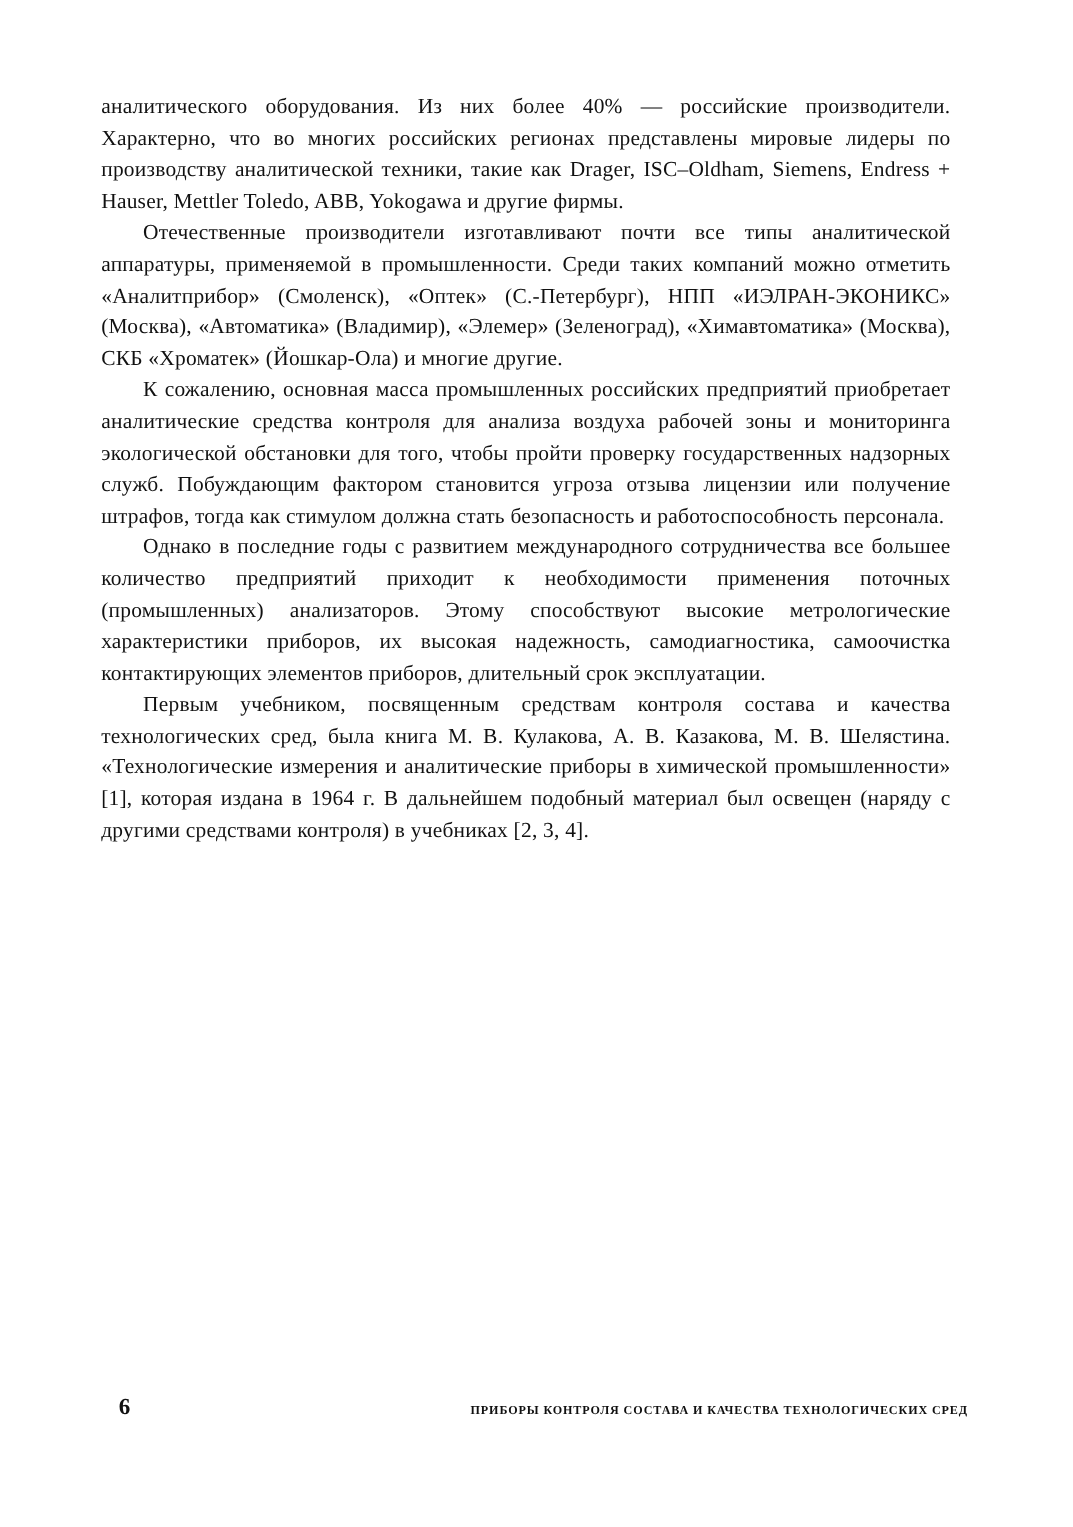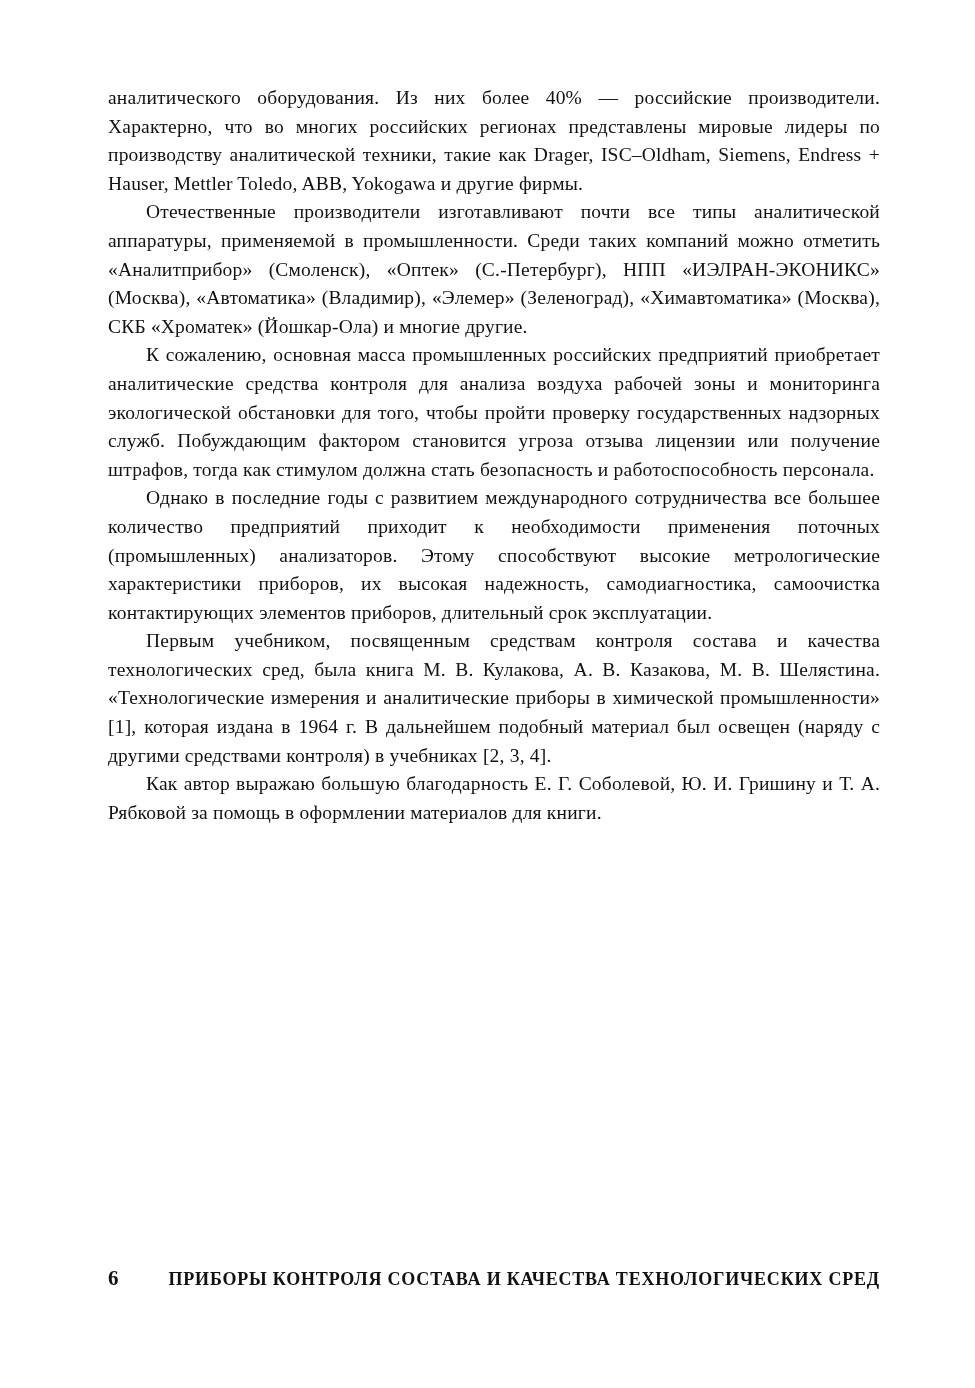--- a/index.html
+++ b/index.html
@@ -11,21 +11,21 @@
     position: relative;
     width: 975px;
     height: 1388px;
     background: #ffffff;
     overflow: hidden;
     font-family: "Liberation Serif", "DejaVu Serif", serif;
     color: #111111;
   }
   .text-block {
     position: absolute;
-    left: 108px;
+    left: 92px;
     top: 84px;
     width: 772px;
     font-size: 19.5px;
     line-height: 28.6px;
     text-align: justify;
     letter-spacing: 0.2px;
   }
   .text-block p {
     margin: 0;
     padding: 0;
@@ -42,38 +42,37 @@
     display: flex;
     justify-content: space-between;
     align-items: baseline;
   }
   .page-number {
     font-weight: bold;
     font-size: 21px;
   }
   .running-title {
     font-weight: bold;
-    font-size: 18px;
+    font-size: 11px;
     letter-spacing: 0.8px;
     text-transform: uppercase;
     white-space: nowrap;
   }
 </style>
 </head>
 <body>
 
 <div class="page">
 
   <div class="text-block">
     <p class="no-indent">аналитического оборудования. Из них более 40% — российские производители. Характерно, что во многих российских регионах представлены мировые лидеры по производству аналитической техники, такие как Drager, ISC–Oldham, Siemens, Endress + Hauser, Mettler Toledo, ABB, Yokogawa и другие фирмы.</p>
     <p>Отечественные производители изготавливают почти все типы аналитической аппаратуры, применяемой в промышленности. Среди таких компаний можно отметить «Аналитприбор» (Смоленск), «Оптек» (С.-Петербург), НПП «ИЭЛРАН-ЭКОНИКС» (Москва), «Автоматика» (Владимир), «Элемер» (Зеленоград), «Химавтоматика» (Москва), СКБ «Хроматек» (Йошкар-Ола) и многие другие.</p>
     <p>К сожалению, основная масса промышленных российских предприятий приобретает аналитические средства контроля для анализа воздуха рабочей зоны и мониторинга экологической обстановки для того, чтобы пройти проверку государственных надзорных служб. Побуждающим фактором становится угроза отзыва лицензии или получение штрафов, тогда как стимулом должна стать безопасность и работоспособность персонала.</p>
     <p>Однако в последние годы с развитием международного сотрудничества все большее количество предприятий приходит к необходимости применения поточных (промышленных) анализаторов. Этому способствуют высокие метрологические характеристики приборов, их высокая надежность, самодиагностика, самоочистка контактирующих элементов приборов, длительный срок эксплуатации.</p>
     <p>Первым учебником, посвященным средствам контроля состава и качества технологических сред, была книга М. В. Кулакова, А. В. Казакова, М. В. Шелястина. «Технологические измерения и аналитические приборы в химической промышленности» [1], которая издана в 1964 г. В дальнейшем подобный материал был освещен (наряду с другими средствами контроля) в учебниках [2, 3, 4].</p>
-    <p>Как автор выражаю большую благодарность Е. Г. Соболевой, Ю. И. Гришину и Т. А. Рябковой за помощь в оформлении материалов для книги.</p>
   </div>
 
   <div class="footer">
     <span class="page-number">6</span>
     <span class="running-title">ПРИБОРЫ КОНТРОЛЯ СОСТАВА И КАЧЕСТВА ТЕХНОЛОГИЧЕСКИХ СРЕД</span>
   </div>
 
 </div>
 
 </body></html>

